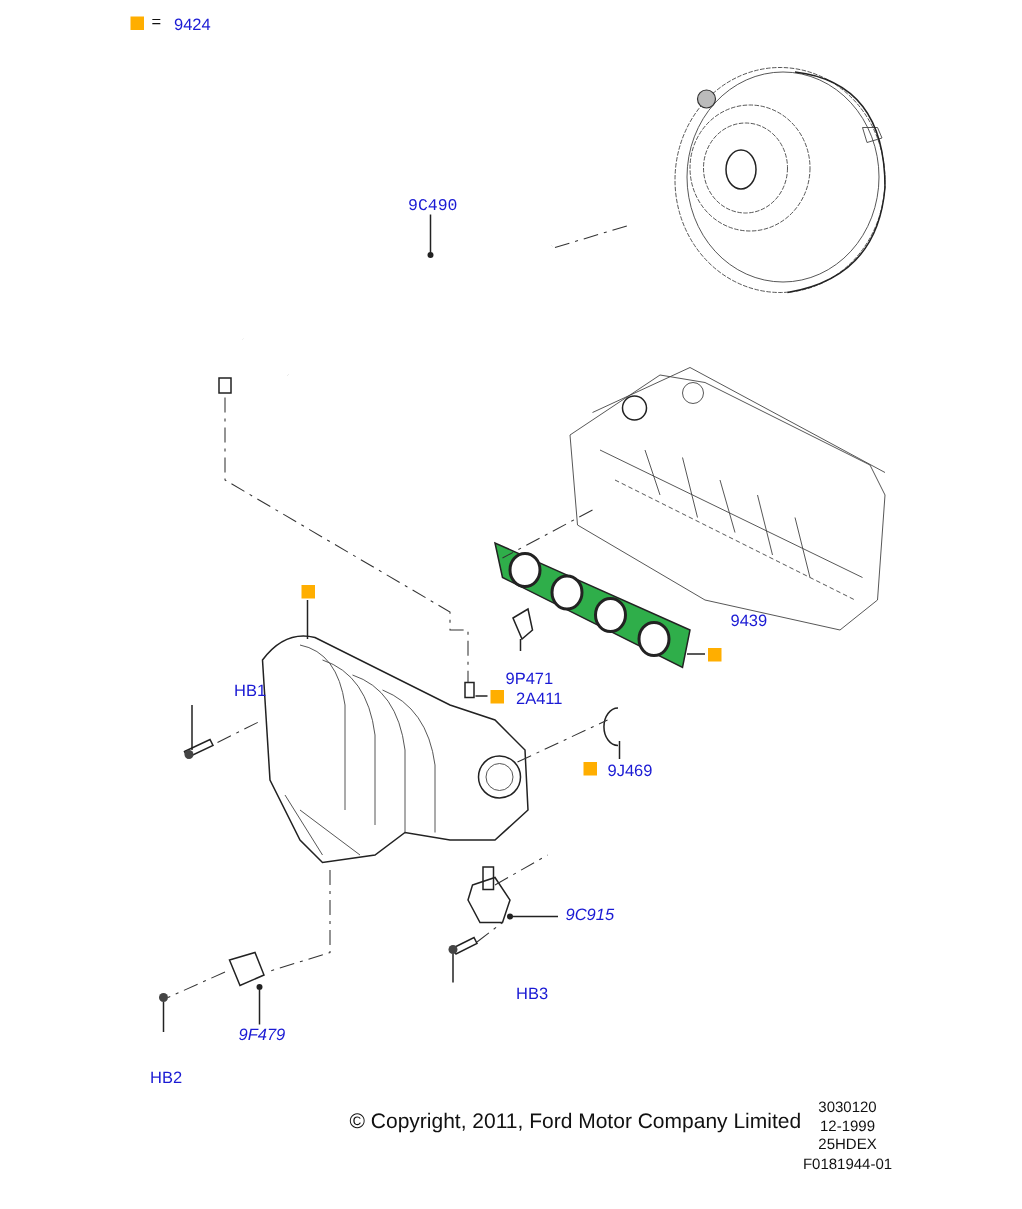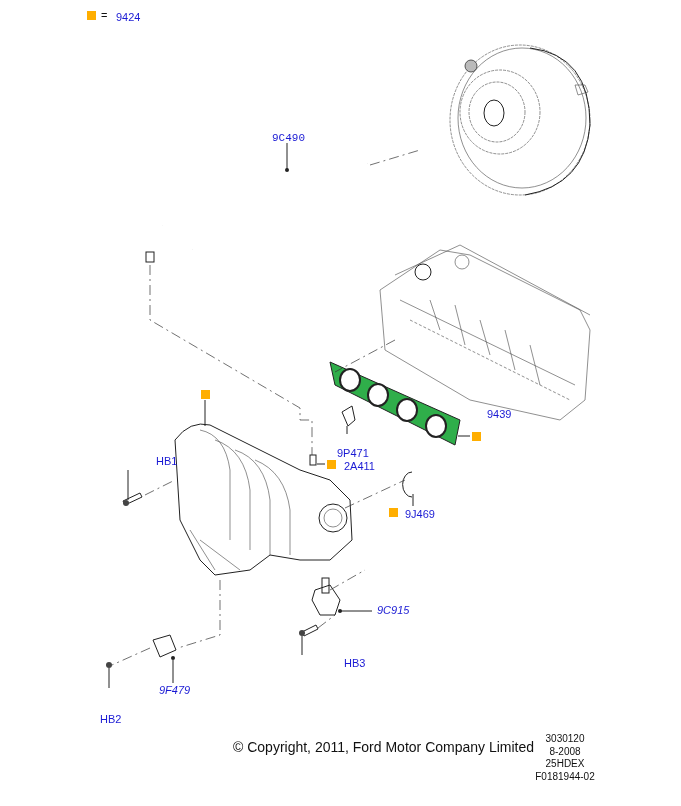--- a/index.html
+++ b/index.html
@@ -126,18 +126,18 @@
 <div class="lbl" style="left:405px;top:508px;">9J469</div>
 <div class="sq" style="left:201px;top:390px;"></div>
 <div class="lbl" style="left:116px;top:455px;padding-left:40px;">HB1</div>
 <div class="lbl" style="left:377px;top:604px;font-style:italic;">9C915</div>
 <div class="lbl" style="left:296px;top:657px;margin-left:48px;">HB3</div>
 <div class="lbl" style="left:100px;top:713px;">HB2</div>
 <div class="lbl" style="left:159px;top:684px;font-style:italic;">9F479</div>
 
 <div class="ref" style="left:515px;top:695px;">
   <div>3030120</div>
-  <div>8-2008</div>
+  <div>12-1999</div>
   <div>25HDEX</div>
-  <div>F0181944-02</div>
+  <div>F0181944-01</div>
 </div>
 
 <div class="txt" style="left:233px;top:741px;">© Copyright, 2011, Ford Motor Company Limited</div>
 
 </body></html>

